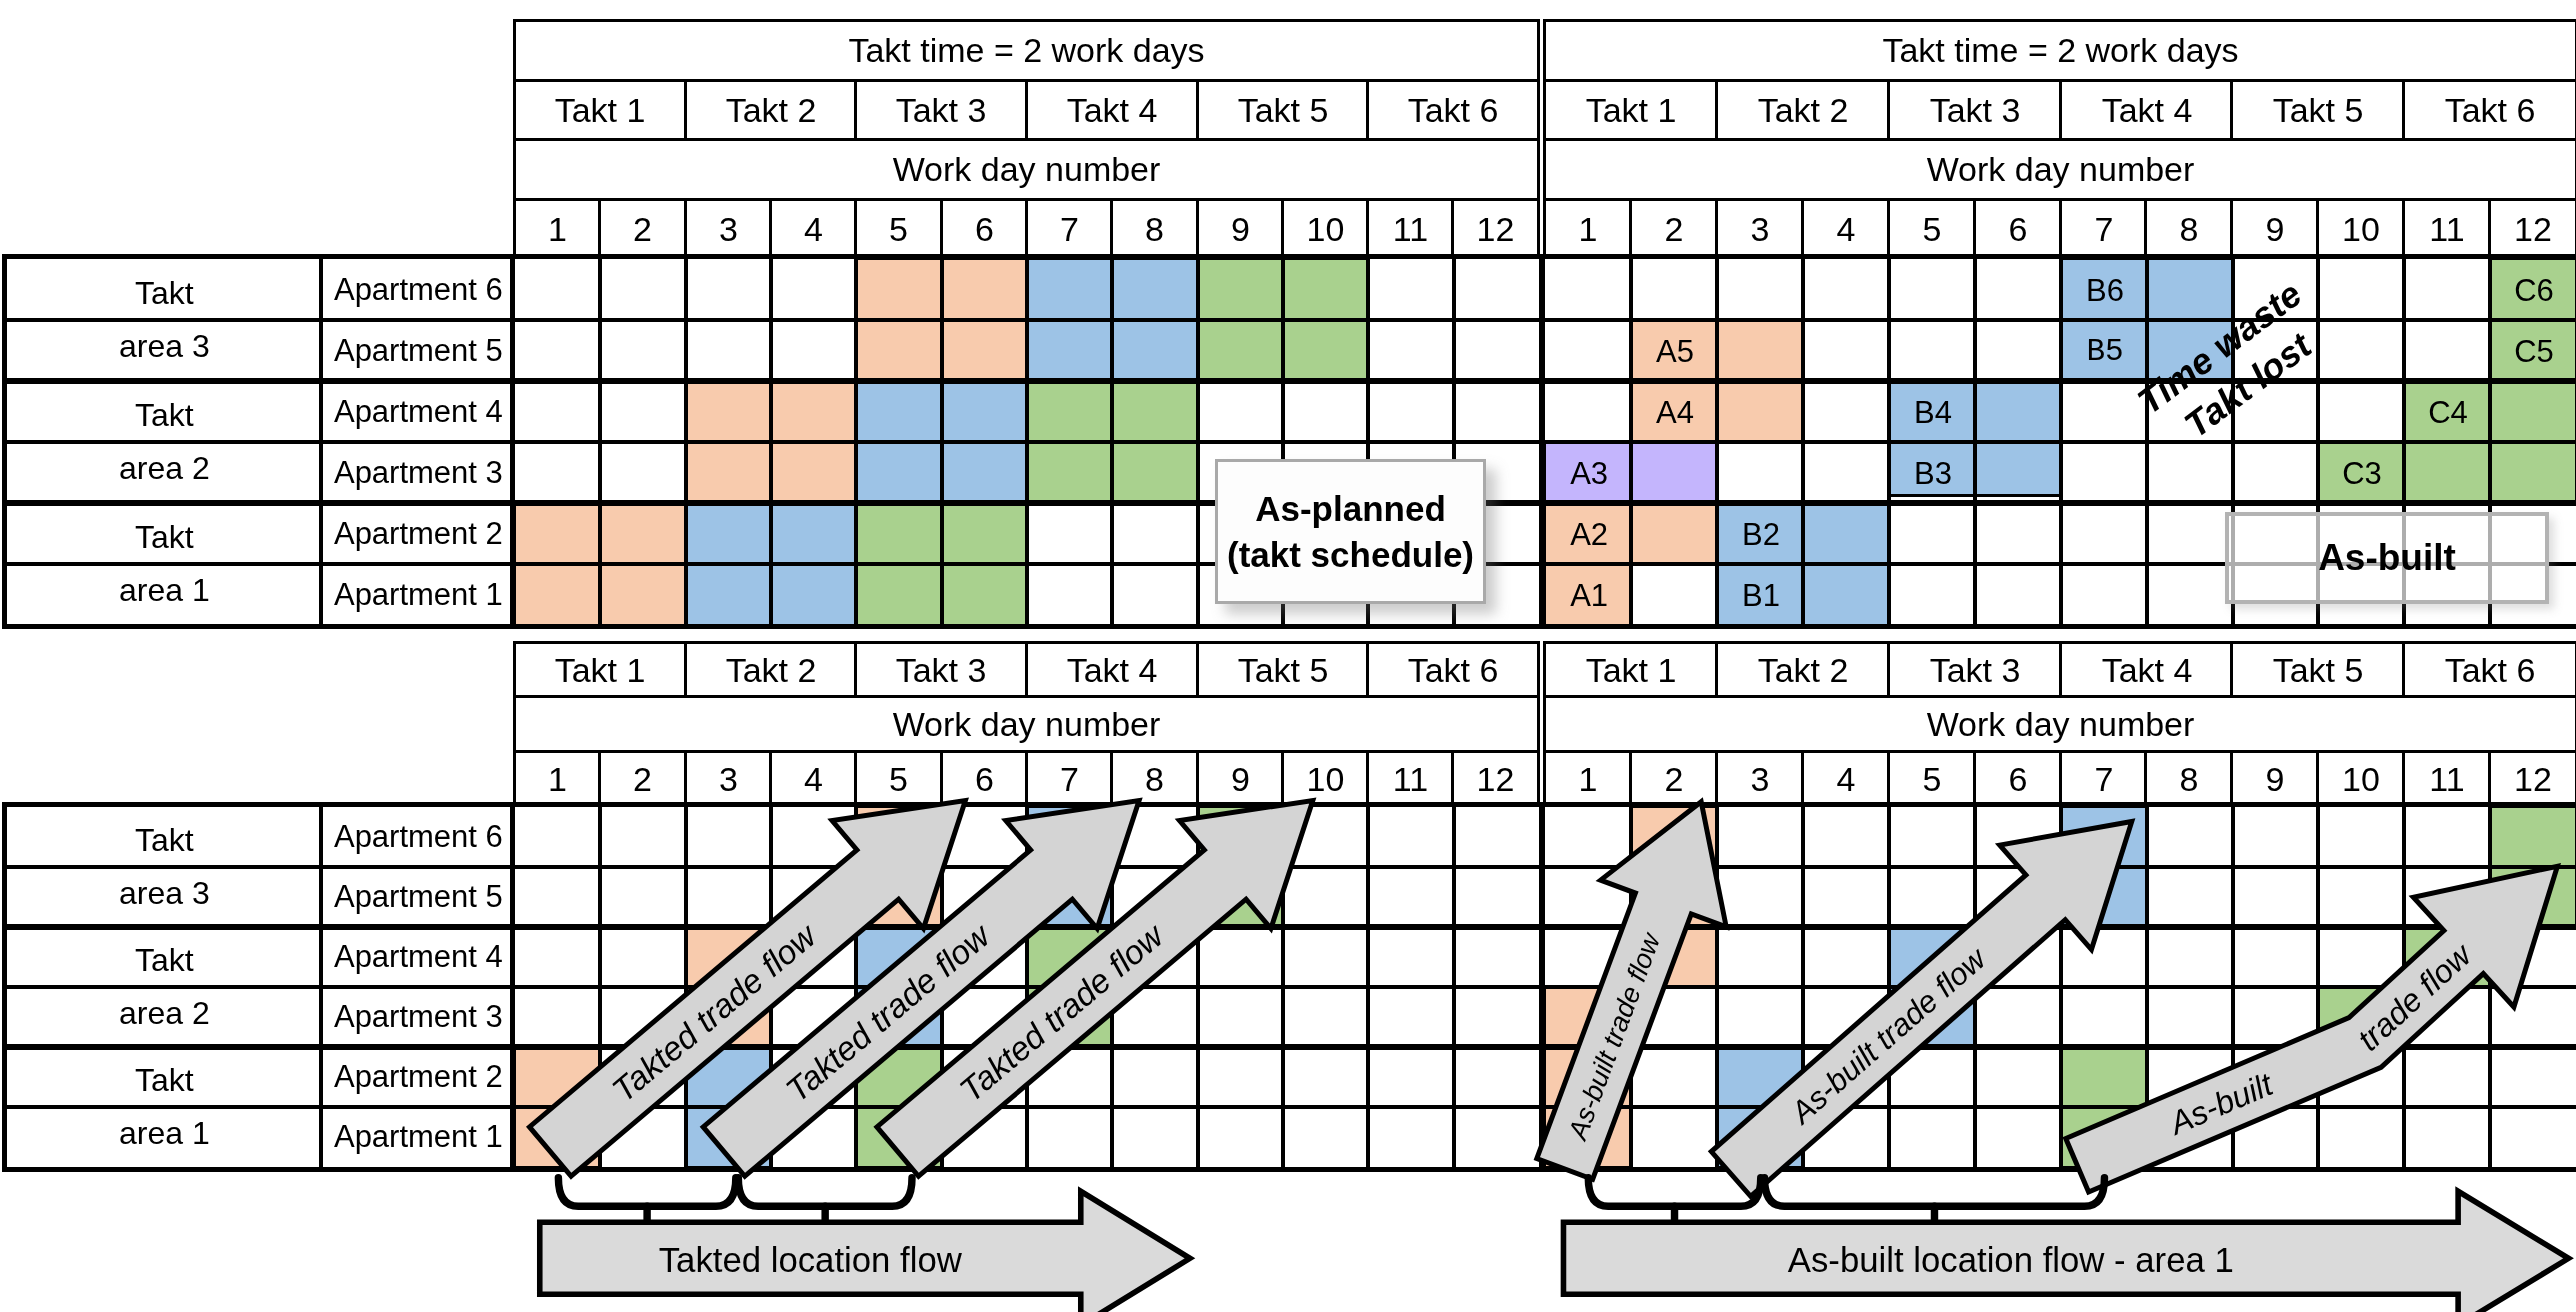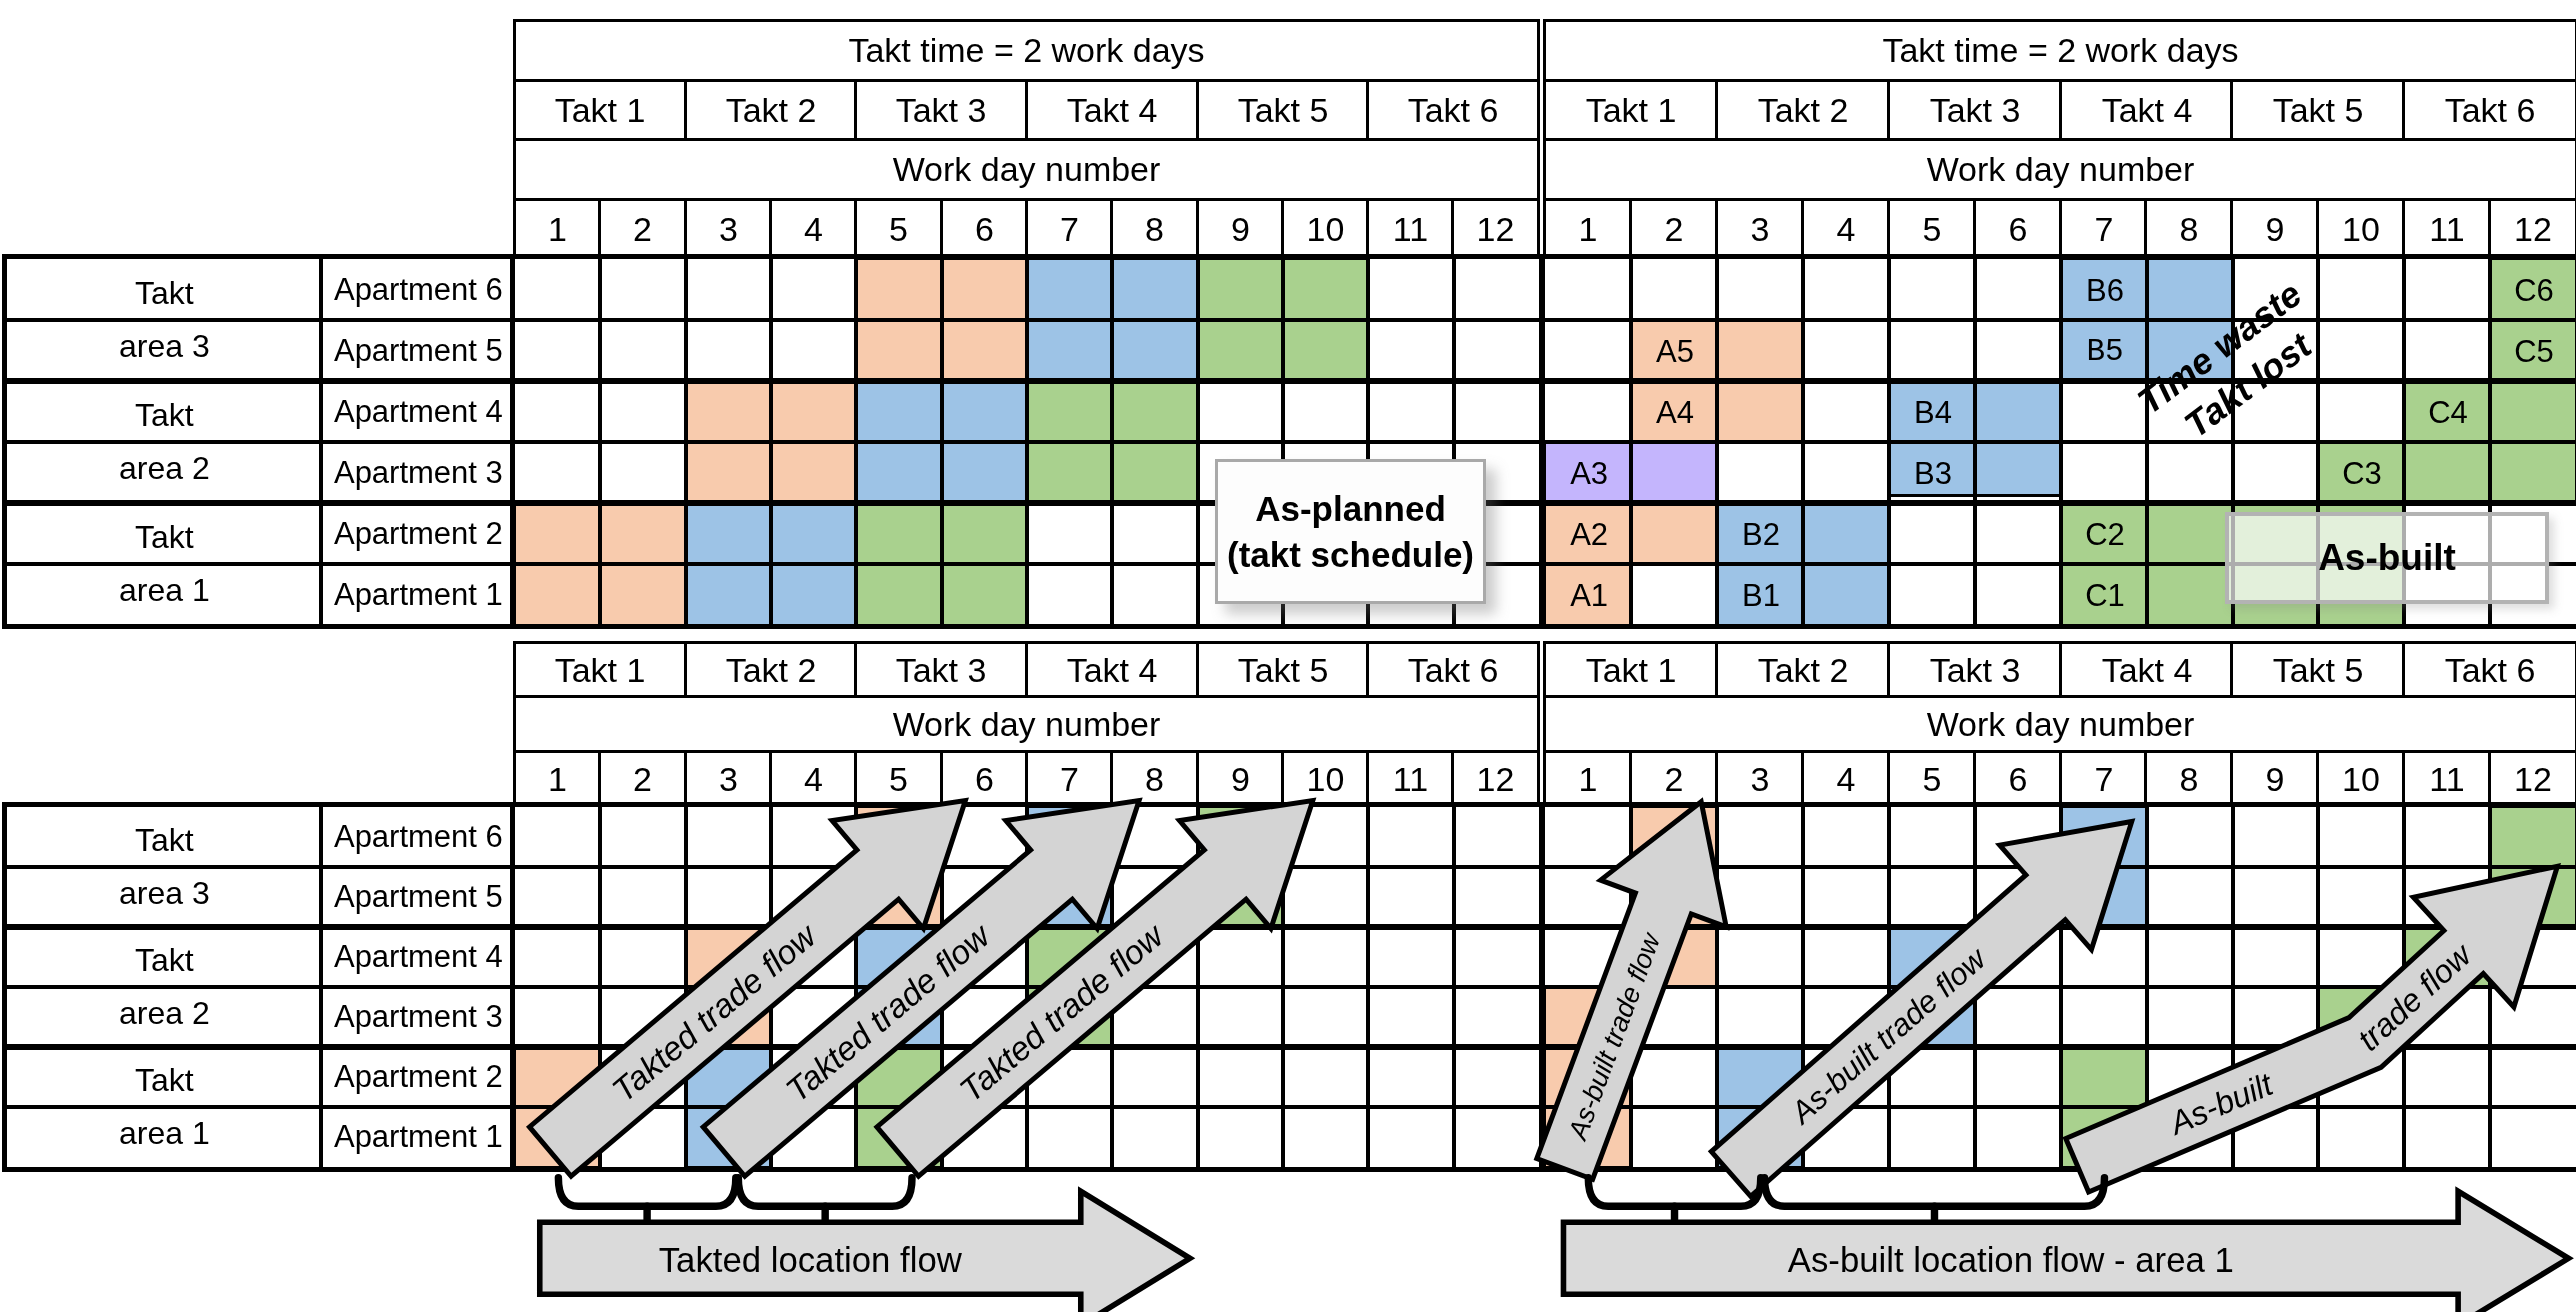--- a/index.html
+++ b/index.html
@@ -225,31 +225,25 @@
         </div>
         <div style="position: absolute; left: 771px; top: 181px; width: 262px; height: 65px; background: rgb(169, 209, 142); border: 3.7px solid rgb(0, 0, 0); z-index: 1;">
           <div style="position: absolute; left: 0px; top: 0px; width: 86px; height: 61px; font-size: 31px; display: flex; align-items: center; justify-content: center;">C3</div>
         </div>
         <div style="position: absolute; left: -1.9px; top: 242px; width: 176px; height: 65px; background: rgb(248, 203, 173); border: 3.7px solid rgb(0, 0, 0); z-index: 1;">
           <div style="position: absolute; left: 0px; top: 0px; width: 86px; height: 61px; font-size: 31px; display: flex; align-items: center; justify-content: center;">A2</div>
         </div>
         <div style="position: absolute; left: 170px; top: 242px; width: 176px; height: 65px; background: rgb(157, 195, 230); border: 3.7px solid rgb(0, 0, 0); z-index: 1;">
           <div style="position: absolute; left: 0px; top: 0px; width: 86px; height: 61px; font-size: 31px; display: flex; align-items: center; justify-content: center;">B2</div>
         </div>
-        <div style="position: absolute; left: 514px; top: 242px; width: 347px; height: 65px; background: rgb(169, 209, 142); border: 3.7px solid rgb(0, 0, 0); z-index: 1;">
-          <div style="position: absolute; left: 0px; top: 0px; width: 86px; height: 61px; font-size: 31px; display: flex; align-items: center; justify-content: center;">C2</div>
-        </div>
         <div style="position: absolute; left: -1.9px; top: 303px; width: 90px; height: 65px; background: rgb(248, 203, 173); border: 3.7px solid rgb(0, 0, 0); z-index: 1;">
           <div style="position: absolute; left: 0px; top: 0px; width: 86px; height: 61px; font-size: 31px; display: flex; align-items: center; justify-content: center;">A1</div>
         </div>
         <div style="position: absolute; left: 170px; top: 303px; width: 176px; height: 65px; background: rgb(157, 195, 230); border: 3.7px solid rgb(0, 0, 0); z-index: 1;">
           <div style="position: absolute; left: 0px; top: 0px; width: 86px; height: 61px; font-size: 31px; display: flex; align-items: center; justify-content: center;">B1</div>
-        </div>
-        <div style="position: absolute; left: 514px; top: 303px; width: 347px; height: 65px; background: rgb(169, 209, 142); border: 3.7px solid rgb(0, 0, 0); z-index: 1;">
-          <div style="position: absolute; left: 0px; top: 0px; width: 86px; height: 61px; font-size: 31px; display: flex; align-items: center; justify-content: center;">C1</div>
         </div>
         <div style="position: absolute; left: 84px; top: 0px; width: 3.7px; height: 365px; background: rgb(0, 0, 0); z-index: 2;"></div>
         <div style="position: absolute; left: 170px; top: 0px; width: 3.7px; height: 365px; background: rgb(0, 0, 0); z-index: 2;"></div>
         <div style="position: absolute; left: 256px; top: 0px; width: 3.7px; height: 365px; background: rgb(0, 0, 0); z-index: 2;"></div>
         <div style="position: absolute; left: 342px; top: 0px; width: 3.7px; height: 365px; background: rgb(0, 0, 0); z-index: 2;"></div>
         <div style="position: absolute; left: 428px; top: 0px; width: 3.7px; height: 365px; background: rgb(0, 0, 0); z-index: 2;"></div>
         <div style="position: absolute; left: 514px; top: 0px; width: 3.7px; height: 365px; background: rgb(0, 0, 0); z-index: 2;"></div>
         <div style="position: absolute; left: 600px; top: 0px; width: 3.7px; height: 365px; background: rgb(0, 0, 0); z-index: 2;"></div>
         <div style="position: absolute; left: 686px; top: 0px; width: 3.7px; height: 365px; background: rgb(0, 0, 0); z-index: 2;"></div>
         <div style="position: absolute; left: 771px; top: 0px; width: 3.7px; height: 365px; background: rgb(0, 0, 0); z-index: 2;"></div>

